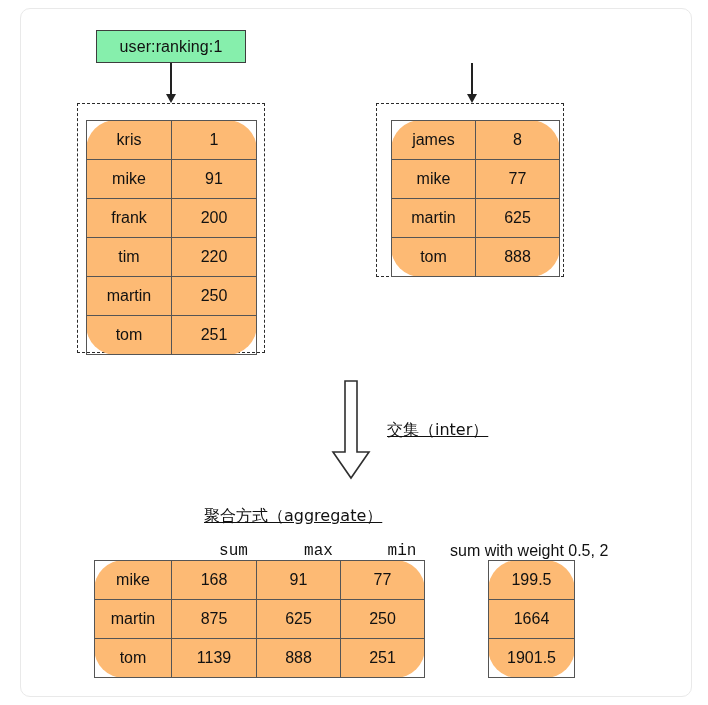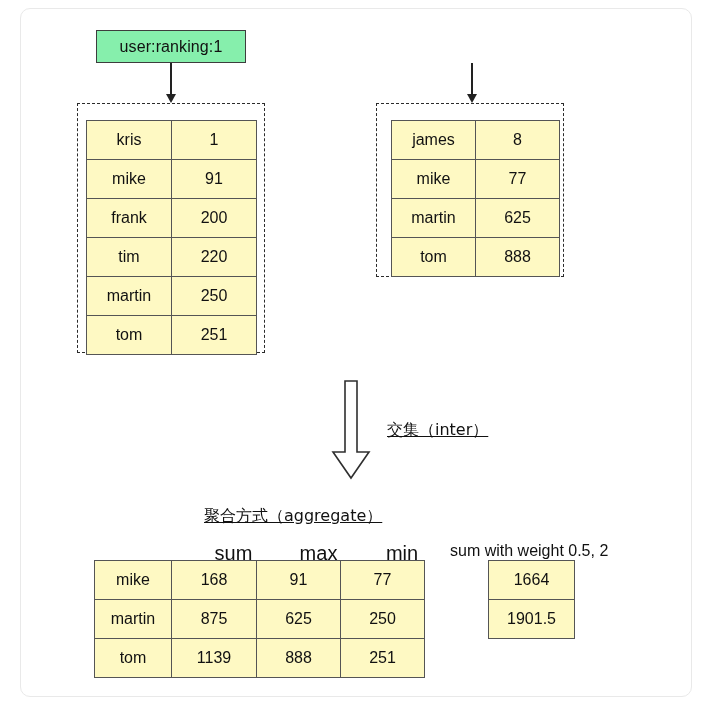--- a/index.html
+++ b/index.html
@@ -61,22 +61,23 @@
   
   .dashed-wrap {
     box-sizing: border-box;
     border: 1.4px dashed #2b2b2b;
     background: #ffffff;
   }
 
   
   table.grid {
     border-collapse: collapse;
-    background: #fef9c3;
+    background: #fdba74;
     table-layout: fixed;
+    border-radius: 30px;
   }
   table.grid td {
     border: 1.2px solid #555555;
     text-align: center;
     font-size: 16px;
     color: #111;
     padding: 0;
     height: 38px;
     line-height: 38px;
     white-space: nowrap;
@@ -93,25 +94,26 @@
     color: #111;
     white-space: nowrap;
     line-height: 1;
   }
   .label.cjk {
     font-family: "DejaVu Sans", "Liberation Sans", sans-serif;
     font-size: 16px;
     text-decoration: underline;
   }
   .col-label {
-    font-size: 20px;
+    font-size: 16px;
     color: #111;
     text-align: center;
     white-space: nowrap;
     line-height: 1;
+    font-family: Liberation Mono, monospace;
   }
 </style>
 </head>
 <body>
 
 <div id="card">
 
   <div class="abs keybox" style="left:75px; top:21px; width:150px; height:33px;">
     <span>user:ranking:1</span>
   </div>
@@ -229,20 +231,23 @@
       </tr>
     </tbody>
   </table>
 
   <table class="grid abs" style="left:467px; top:551px; width:86px;">
     <colgroup>
         <col style="width:86px">
       </colgroup>
     <tbody>
       <tr>
+        <td>199.5</td>
+      </tr>
+      <tr>
         <td>1664</td>
       </tr>
       <tr>
         <td>1901.5</td>
       </tr>
     </tbody>
   </table>
 
 </div>
 

